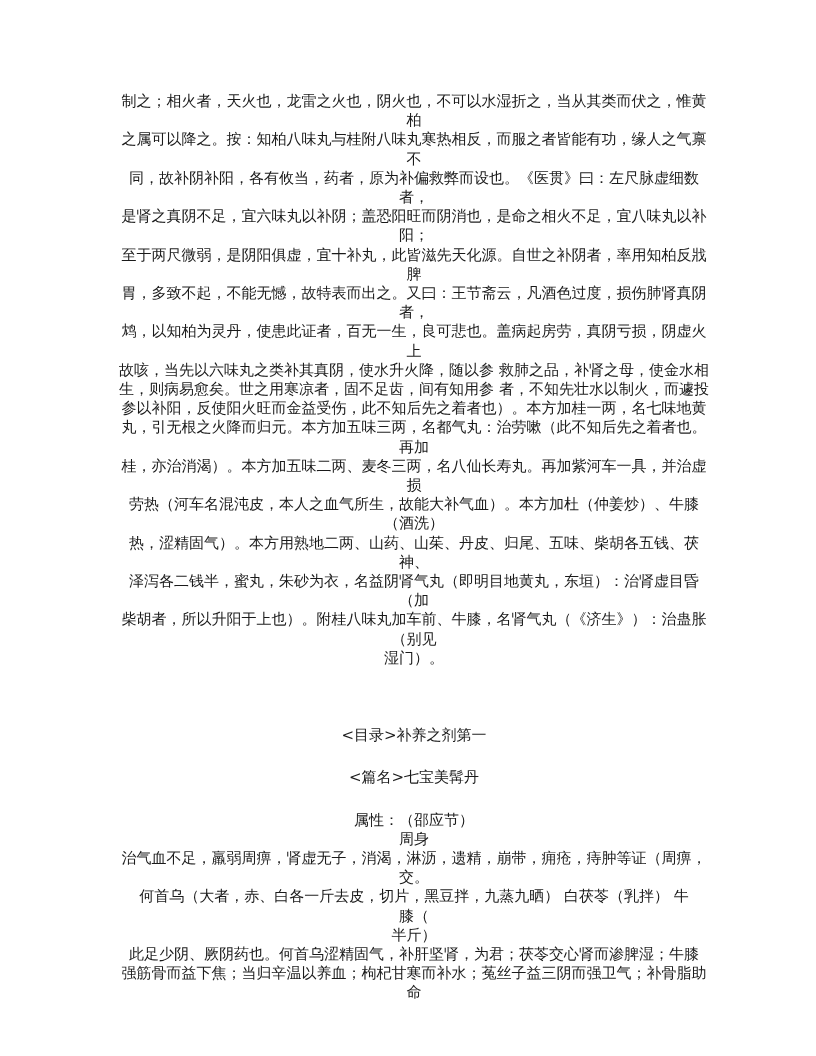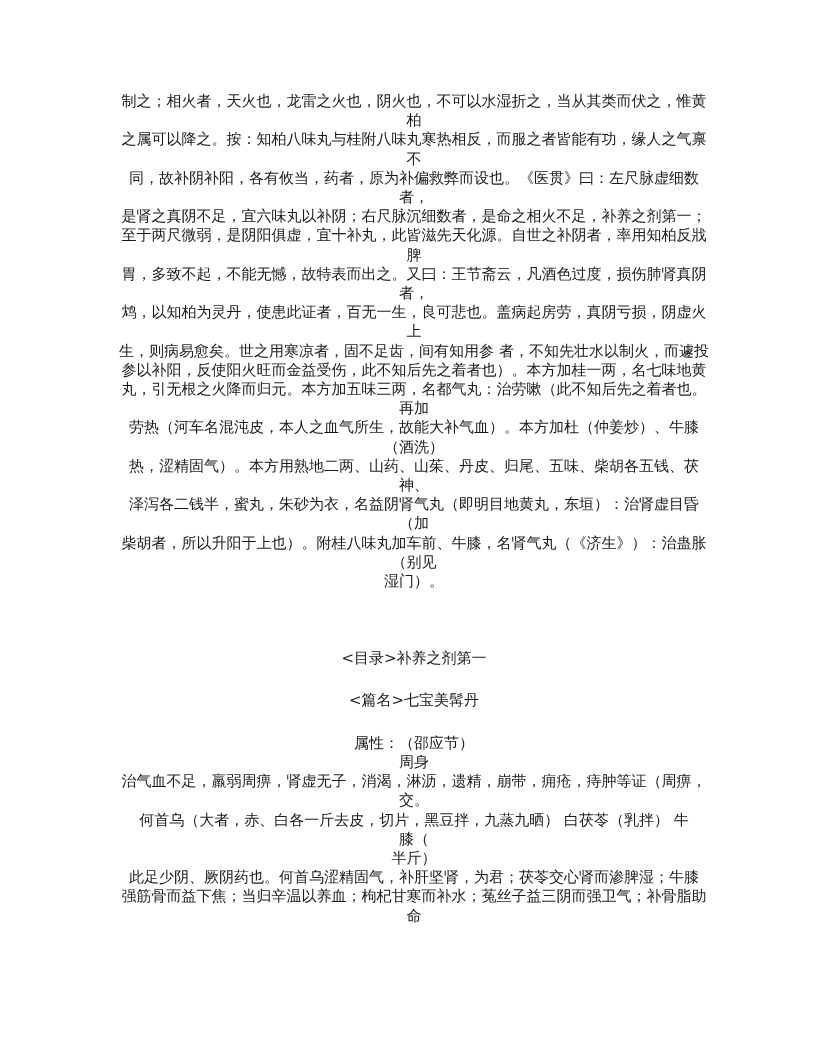--- a/index.html
+++ b/index.html
@@ -11,27 +11,29 @@
   .gap-md { height: 23px; }
 </style>
 </head>
 <body>
 
 <div class="page">
   <div id="block1">
       <p class="para">制之；相火者，天火也，龙雷之火也，阴火也，不可以水湿折之，当从其类而伏之，惟黄柏</p>
       <p class="para">之属可以降之。按：知柏八味丸与桂附八味丸寒热相反，而服之者皆能有功，缘人之气禀不</p>
       <p class="para">同，故补阴补阳，各有攸当，药者，原为补偏救弊而设也。《医贯》曰：左尺脉虚细数者，</p>
-      <p class="para">是肾之真阴不足，宜六味丸以补阴；右尺脉沉细数者，是命之相火不足，补养之剂第一；</p>
+      <p class="para">是肾之真阴不足，宜六味丸以补阴；盖恐阳旺而阴消也，是命之相火不足，宜八味丸以补阳；</p>
       <p class="para">至于两尺微弱，是阴阳俱虚，宜十补丸，此皆滋先天化源。自世之补阴者，率用知柏反戕脾</p>
       <p class="para">胃，多致不起，不能无憾，故特表而出之。又曰：王节斋云，凡酒色过度，损伤肺肾真阴者，</p>
       <p class="para">鸩，以知柏为灵丹，使患此证者，百无一生，良可悲也。盖病起房劳，真阴亏损，阴虚火上</p>
+      <p class="para">故咳，当先以六味丸之类补其真阴，使水升火降，随以参 救肺之品，补肾之母，使金水相</p>
       <p class="para">生，则病易愈矣。世之用寒凉者，固不足齿，间有知用参 者，不知先壮水以制火，而遽投</p>
       <p class="para">参以补阳，反使阳火旺而金益受伤，此不知后先之着者也）。本方加桂一两，名七味地黄</p>
       <p class="para">丸，引无根之火降而归元。本方加五味三两，名都气丸：治劳嗽（此不知后先之着者也。再加</p>
+      <p class="para">桂，亦治消渴）。本方加五味二两、麦冬三两，名八仙长寿丸。再加紫河车一具，并治虚损</p>
       <p class="para">劳热（河车名混沌皮，本人之血气所生，故能大补气血）。本方加杜（仲姜炒）、牛膝（酒洗）</p>
       <p class="para">热，涩精固气）。本方用熟地二两、山药、山茱、丹皮、归尾、五味、柴胡各五钱、茯神、</p>
       <p class="para">泽泻各二钱半，蜜丸，朱砂为衣，名益阴肾气丸（即明目地黄丸，东垣）：治肾虚目昏（加</p>
       <p class="para">柴胡者，所以升阳于上也）。附桂八味丸加车前、牛膝，名肾气丸（《济生》）：治蛊胀（别见</p>
       <p class="para">湿门）。</p>
     </div>
   <div class="gap-lg"></div>
   <p class="para">&lt;目录&gt;补养之剂第一</p>
   <div class="gap-md"></div>
   <p class="para">&lt;篇名&gt;七宝美髯丹</p>

